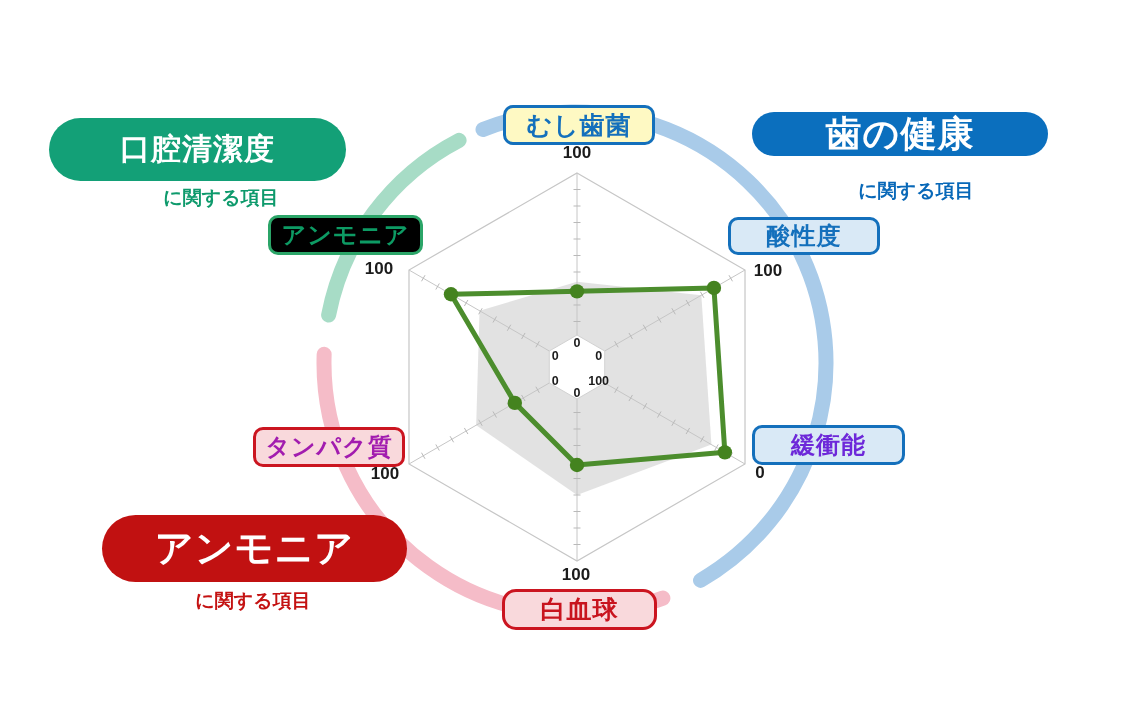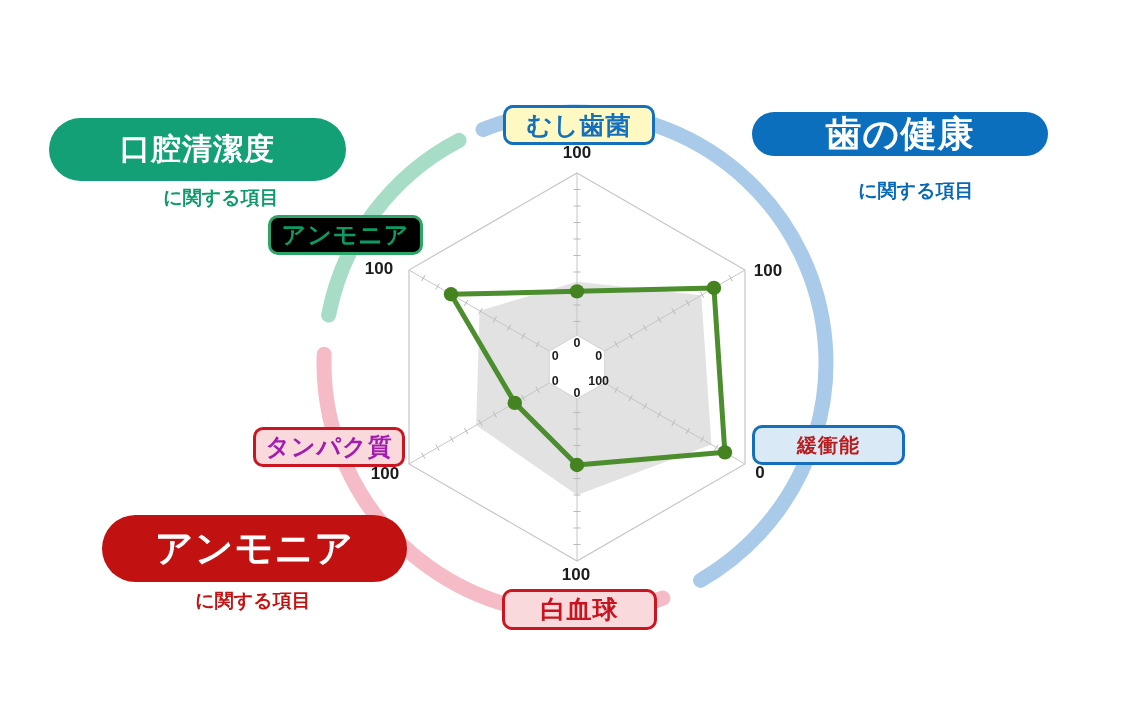--- a/index.html
+++ b/index.html
@@ -116,17 +116,18 @@
   <div class="overlay pill" style="left: 49px; top: 118px; width: 297px; height: 63px; font-size: 30px; background: rgb(19, 160, 119);">口腔清潔度</div>
   <div class="overlay subtitle" style="left: 121px; top: 186px; width: 200px; height: 24px; font-size: 19px; color: rgb(14, 154, 108);">に関する項目</div>
 
   <div class="overlay pill" style="left: 752px; top: 112px; width: 296px; height: 44px; font-size: 36px; background: rgb(11, 111, 190);">歯の健康</div>
   <div class="overlay subtitle" style="left: 816px; top: 179px; width: 200px; height: 24px; font-size: 19px; color: rgb(8, 104, 184);">に関する項目</div>
 
   <div class="overlay pill" style="left: 102px; top: 515px; width: 305px; height: 67px; font-size: 38px; background: rgb(193, 17, 17);">アンモニア</div>
   <div class="overlay subtitle" style="left: 153px; top: 589px; width: 200px; height: 24px; font-size: 19px; color: rgb(196, 18, 18);">に関する項目</div>
 
   <div class="overlay axis-box" style="left: 503px; top: 105px; width: 152px; height: 40px; font-size: 25px; background: #fef9c3; border-color: rgb(20, 112, 188); color: rgb(20, 112, 188);">むし歯菌</div>
-  <div class="overlay axis-box" style="left: 752px; top: 425px; width: 153px; height: 40px; font-size: 20px; background: rgb(217, 233, 246); border-color: rgb(20, 112, 188); color: #b91c1c;">緩衝能</div>
-  <div class="overlay axis-box" style="left: 502px; top: 589px; width: 155px; height: 41px; font-size: 25px; background: rgb(249, 217, 220); border-color: rgb(203, 21, 32); color: rgb(200, 20, 30);">白血球</div>
+  <div class="overlay axis-box" style="left: 728px; top: 217px; width: 152px; height: 38px; font-size: 24px; background: rgb(217, 233, 246); border-color: rgb(20, 112, 188); color: rgb(20, 112, 188);">酸性度</div>
+  <div class="overlay axis-box" style="left: 752px; top: 425px; width: 153px; height: 40px; font-size: 24px; background: rgb(217, 233, 246); border-color: rgb(20, 112, 188); color: #6d28d9;">緩衝能</div>
+  <div class="overlay axis-box" style="left: 502px; top: 589px; width: 155px; height: 41px; font-size: 25px; background: rgb(249, 217, 220); border-color: rgb(203, 21, 32); color: rgb(200, 20, 30); border-radius: 14px;">白血球</div>
   <div class="overlay axis-box" style="left: 253px; top: 427px; width: 152px; height: 40px; font-size: 24px; background: rgb(249, 217, 220); border-color: rgb(203, 21, 32); color: #a21caf;">タンパク質</div>
   <div class="overlay axis-box" style="left: 268px; top: 215px; width: 155px; height: 40px; font-size: 24px; background: #000000; border-color: rgb(43, 165, 104); color: rgb(13, 155, 100);">アンモニア</div>
 </div>
 
 </body></html>

